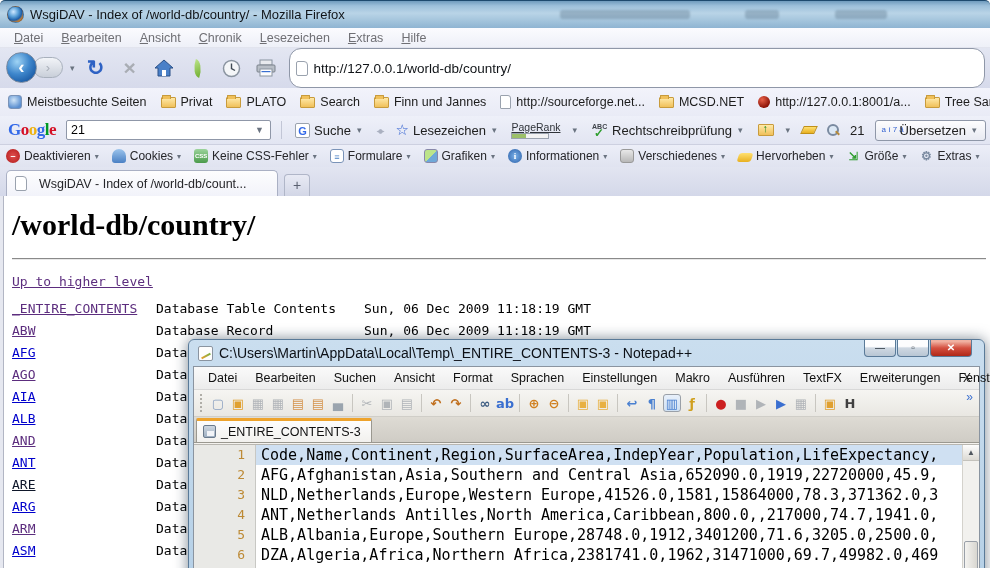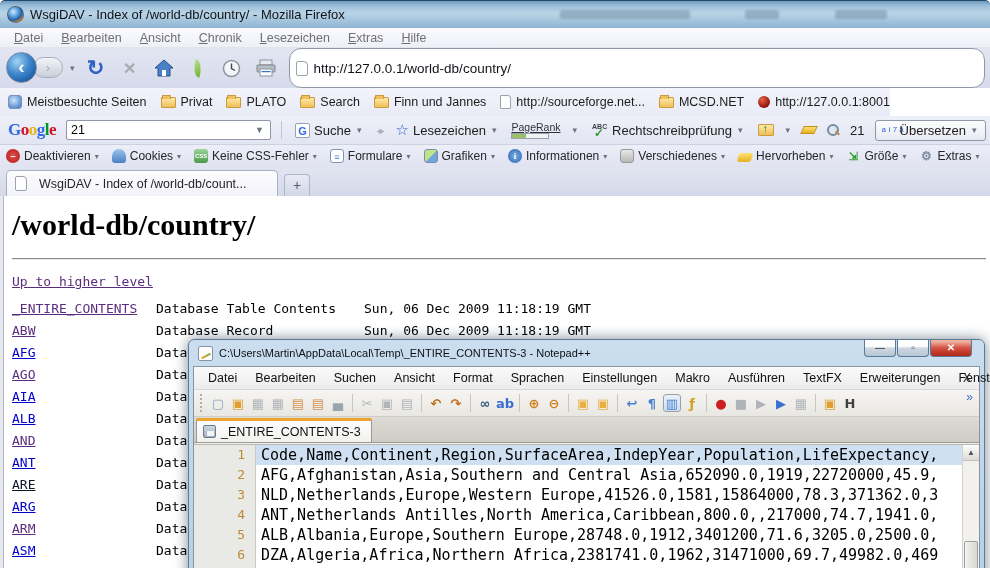--- a/index.html
+++ b/index.html
@@ -37,21 +37,21 @@
   .nav-ic { width:30px; height:28px; display:flex; align-items:center; justify-content:center; margin-left:4px; }
   .ic-refresh { color:#2e62c4; font-size:21px; font-weight:bold; }
   .ic-stop { color:#a9adb4; font-size:21px; font-weight:bold; }
   .leaf { width:9px; height:17px; border-radius:0 100% 0 100%;
     background:linear-gradient(135deg,#bce48a,#6fae2f); transform:rotate(18deg); }
   .urlbar { flex:1; height:40px; margin:0 5px 0 8px; background:#fff; border:1px solid #8f97a8;
     border-radius:12px; display:flex; align-items:center; padding-left:6px; }
   .page-ic { width:12px; height:15px; background:#fff; border:1px solid #9aa2ae; border-radius:2px 4px 2px 2px; margin-right:6px; }
   .url-text { font-size:13.5px; color:#101418; }
 
-  .ff-bookmarks { position:absolute; left:0; top:88px; width:890px; height:28px;
+  .ff-bookmarks { position:absolute; left:0; top:88px; width:990px; height:28px;
     background:linear-gradient(#f2f3fb,#e9ebf6); display:flex; align-items:center; gap:14px;
     padding-left:8px; white-space:nowrap; overflow:hidden; }
   .bm { display:flex; align-items:center; gap:5px; font-size:12.5px; color:#1c1c1c; }
   .folder-icon { width:15px; height:11px; background:linear-gradient(#ffe9a8,#f0c05a); border:1px solid #c89b3c; border-radius:1px; position:relative; }
   .folder-icon::before { content:""; position:absolute; left:0; top:-3px; width:7px; height:3px; background:#f0c05a; border:1px solid #c89b3c; border-bottom:none; border-radius:1px 1px 0 0; }
   .page-icon { width:11px; height:14px; background:#fff; border:1px solid #9aa2ae; border-radius:1px 3px 1px 1px; }
   .dot-icon { width:12px; height:12px; border-radius:50%; background:radial-gradient(circle at 35% 30%, #e86048, #8c1408 70%); }
   .star-circle-icon { width:14px; height:14px; border-radius:3px;
     background:radial-gradient(circle at 40% 35%, #cfe4f7, #5b8fd0 75%); border:1px solid #7a93b8; }
 
@@ -132,21 +132,21 @@
   .lrow .ldate { position:absolute; left:352px; color:#000; }
 
   
   .npp { position:absolute; left:188px; top:339px; width:797px; height:260px;
     background:linear-gradient(#cadeef,#b4cfe6); border:1px solid #5a7a98; border-radius:6px 6px 0 0;
     box-shadow:0 0 14px rgba(20,40,60,.55); }
   .npp-titlebar { height:26px; display:flex; align-items:center; padding-left:9px; position:relative; }
   .npp-appicon { width:15px; height:15px; background:#fdfdfd; border:1px solid #8a94a0; border-radius:2px; position:relative; margin-right:6px; }
   .npp-appicon::after { content:""; position:absolute; left:2px; top:8px; width:10px; height:2px;
     background:linear-gradient(90deg,#e8a030,#7ab040); transform:rotate(-28deg); }
-  .npp-title { font-size:11px; color:#0c1016; white-space:nowrap; }
+  .npp-title { font-size:14px; color:#0c1016; white-space:nowrap; }
   .win-btns { position:absolute; right:12px; top:0; display:flex; }
   .wbtn { width:32px; height:17px; border:1px solid #5a7a98; border-top:none;
     background:linear-gradient(#fdfdfe 40%,#cfd8e2 50%,#b8c6d4); border-radius:0 0 4px 4px;
     color:#26303a; text-align:center; font-size:10px; line-height:15px; margin-left:1px; }
   .wbtn.close { width:42px; background:linear-gradient(#f0b0a0 10%,#d45040 50%,#b02818);
     color:#fff; font-weight:bold; }
   .npp-body { position:absolute; left:4px; right:4px; top:26px; bottom:0; background:#f4f2ee; border:1px solid #8a94a0; border-bottom:none; }
   .npp-menubar { height:23px; background:linear-gradient(#fafafa,#ececec); border-bottom:1px solid #d8d8d8;
     display:flex; align-items:center; padding-left:5px; position:relative; }
   .npp-menu-item { padding:2px 9px; font-size:12.5px; color:#101010; }

